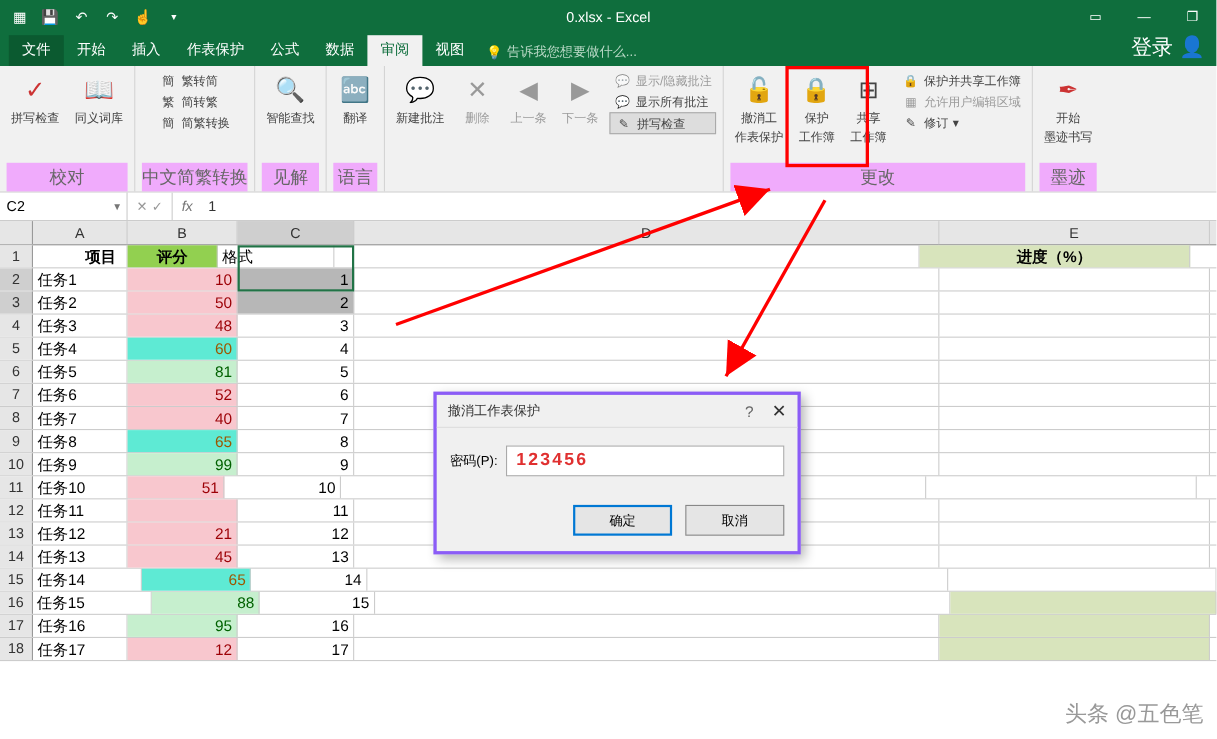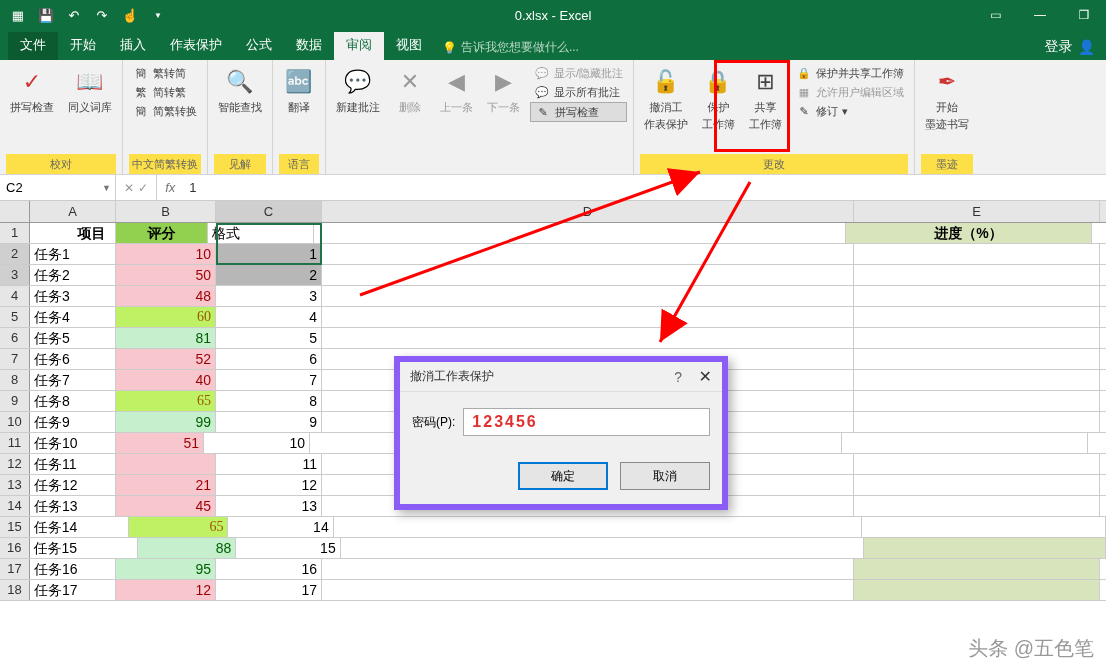--- a/index.html
+++ b/index.html
@@ -10,26 +10,26 @@
 .qat-icon { width: 16px; height: 16px; display:flex; align-items:center; justify-content:center; font-size:13px; color:#fff; }
 .title-center { position:absolute; left:50%; transform:translateX(-50%); color:#fff; font-size:13px; }
 .win-controls { position:absolute; right:0; display:flex; }
 .win-btn { width:44px; height:30px; display:flex; align-items:center; justify-content:center; color:#fff; font-size:12px; }
 
 .menubar { height: 30px; background: #0f6e3d; display:flex; align-items:flex-end; color:#fff; font-size:13px; padding:0 8px; }
 .menu-item { padding: 4px 12px 6px; cursor:default; color:#fff; }
 .menu-item.active { background:#f1f1f1; color:#0f6e3d; }
 .menu-item.file { background:#0b5a30; }
 .tell-me { color:#b8d8c5; margin-left:8px; font-size:12px; display:flex; align-items:center; gap:4px; padding-bottom:4px; }
-.login { position:absolute; right:10px; color:#fff; font-size:14px; padding-bottom:4px; display:flex; align-items:center; gap:6px; }
+.login { position:absolute; right:10px; color:#fff; font-size:19px; padding-bottom:4px; display:flex; align-items:center; gap:6px; }
 
 .ribbon { height: 115px; background:#f1f1f1; border-bottom:1px solid #d4d4d4; display:flex; position:relative; }
 .ribbon-group { border-right:1px solid #d4d4d4; display:flex; flex-direction:column; align-items:center; justify-content:space-between; padding:4px 6px 0; font-size:11px; color:#666; }
 .ribbon-group-body { display:flex; align-items:flex-start; gap:6px; flex:1; }
-.ribbon-group-label { font-size:11px; color:#666; padding:3px 0 2px; text-align:center; width:100%; background:#fde047; }
+.ribbon-group-label { font-size:16px; color:#666; padding:3px 0 2px; text-align:center; width:100%; background:#f0abfc; }
 .rbtn { display:flex; flex-direction:column; align-items:center; gap:2px; font-size:11px; color:#444; padding:2px 4px; min-width:40px; }
 .rbtn-icon { width:32px; height:32px; display:flex; align-items:center; justify-content:center; font-size:22px; }
 .rbtn-small { display:flex; align-items:center; gap:4px; font-size:11px; color:#444; padding:1px 4px; white-space:nowrap; }
 .rbtn-small-icon { width:16px; height:16px; display:flex; align-items:center; justify-content:center; }
 .vstack { display:flex; flex-direction:column; gap:1px; }
 
 .red-box { position:absolute; border:3px solid red; pointer-events:none; }
 
 .formula-bar { height:26px; border-bottom:1px solid #ccc; display:flex; align-items:center; font-size:13px; }
 .name-box { width:116px; border-right:1px solid #ccc; height:100%; display:flex; align-items:center; padding:0 6px; position:relative; }
@@ -46,26 +46,26 @@
 .rows { }
 .row { display:flex; height:21px; border-bottom:1px solid #ccc; }
 .rowhdr { width:30px; text-align:center; border-right:1px solid #999; background:#e6e6e6; font-size:13px; color:#333; line-height:20px; }
 .rowhdr.sel { background:#cfcfcf; }
 .cell { border-right:1px solid #ccc; line-height:20px; padding:0 4px; overflow:hidden; white-space:nowrap; }
 .cell.center { text-align:center; font-weight:bold; }
 .cell.right { text-align:right; }
 .cell.green-hdr { background:#92d050; font-weight:bold; text-align:center; }
 .cell.lightgreen { background:#d8e4bc; text-align:center; font-weight:bold; }
 .cell.pink { background:#f8c7ce; color:#9c0006; }
-.cell.yellow { background:#bef264; color:#9c5700;font-family:Liberation Serif, serif; }
+.cell.yellow { background:#5eead4; color:#9c5700; }
 .cell.green { background:#c6efce; color:#006100; }
 .cell.selected { background:#b7b7b7; }
 .selection-border { position:absolute; border:2px solid #217346; pointer-events:none; }
 
-.dialog { position:absolute; left:394px; top:356px; width:334px; background:#f0f0f0; border:6px solid #8b5cf6; box-shadow:4px 4px 10px rgba(0,0,0,0.3); font-size:12px; }
+.dialog { position:absolute; left:394px; top:356px; width:334px; background:#f0f0f0; border:3px solid #8b5cf6; box-shadow:4px 4px 10px rgba(0,0,0,0.3); font-size:12px; }
 .dialog-title { height:30px; display:flex; align-items:center; padding:0 10px; border-bottom:1px solid #ddd; font-size:12px; color:#333; position:relative; }
 .dialog-title .help { position:absolute; right:40px; font-size:14px; color:#666; }
 .dialog-title .close { position:absolute; right:10px; font-size:16px; color:#333; }
 .dialog-body { padding:16px 12px; display:flex; align-items:center; gap:8px; }
 .pwd-input { flex:1; border:1px solid #aaa; background:#fff; padding:4px 8px; font-size:16px; font-weight:bold; color:#e03030; letter-spacing:2px; }
 .dialog-btns { padding:10px 12px 14px; display:flex; justify-content:flex-end; gap:12px; }
 .dlg-btn { width:90px; height:28px; border:1px solid #888; background:#e5e5e5; font-size:12px; }
 .dlg-btn.primary { border:2px solid #0078d4; }
 
 .arrow { position:absolute; pointer-events:none; }
@@ -260,21 +260,21 @@
         <div class="colhdr" style="width: 100px;">B</div>
         <div class="colhdr sel" style="width: 106px;">C</div>
         <div class="colhdr" style="width: 532px;">D</div>
         <div class="colhdr" style="width: 246px;">E</div>
       </div>
   </div>
   <div class="rows" id="rows-container">
       <div class="row">
         <div class="rowhdr">1</div>
         <div class="cell center" style="width: 86px; padding-left: 42px;">项目</div>
-        <div class="cell green-hdr" style="width: 92px;">评分</div>
+        <div class="cell green-hdr" style="width: 82px;">评分</div>
         <div class="cell" style="width: 106px;">格式</div>
         <div class="cell" style="width: 532px;"></div>
         <div class="cell lightgreen" style="width: 246px;">进度（%）</div>
       </div>
       <div class="row">
         <div class="rowhdr sel">2</div>
         <div class="cell" style="width: 86px;">任务1</div>
         <div class="cell right pink" style="width: 100px;">10</div>
         <div class="cell right selected" style="width: 106px;">1</div>
         <div class="cell" style="width: 532px;"></div>

